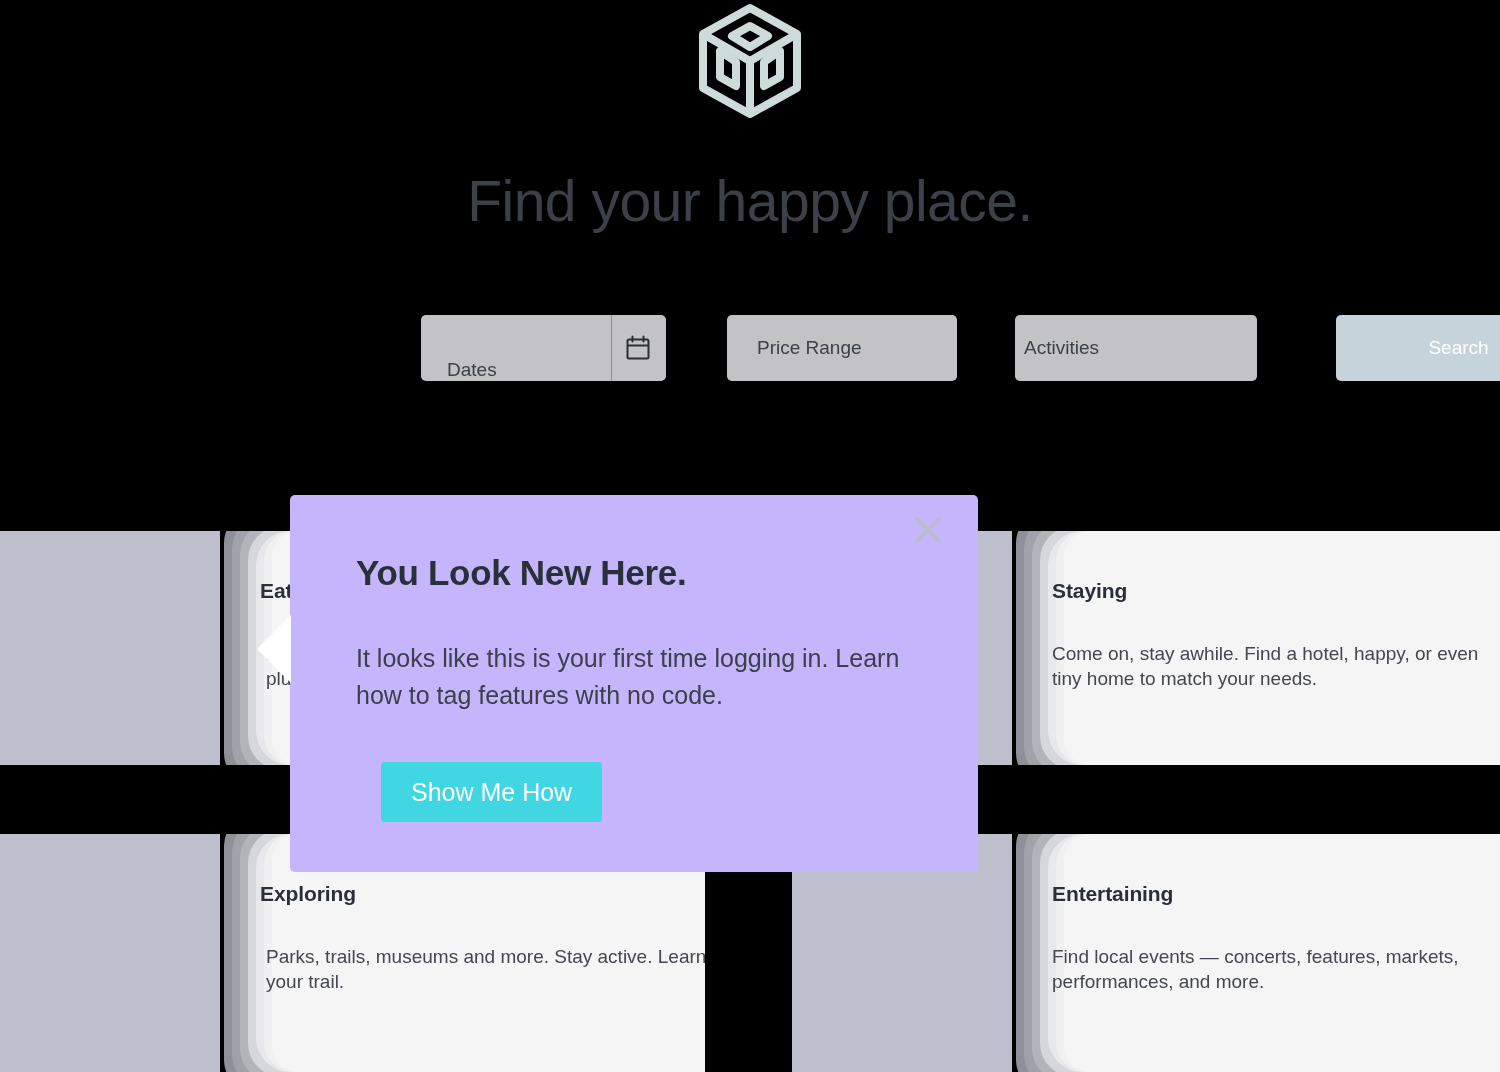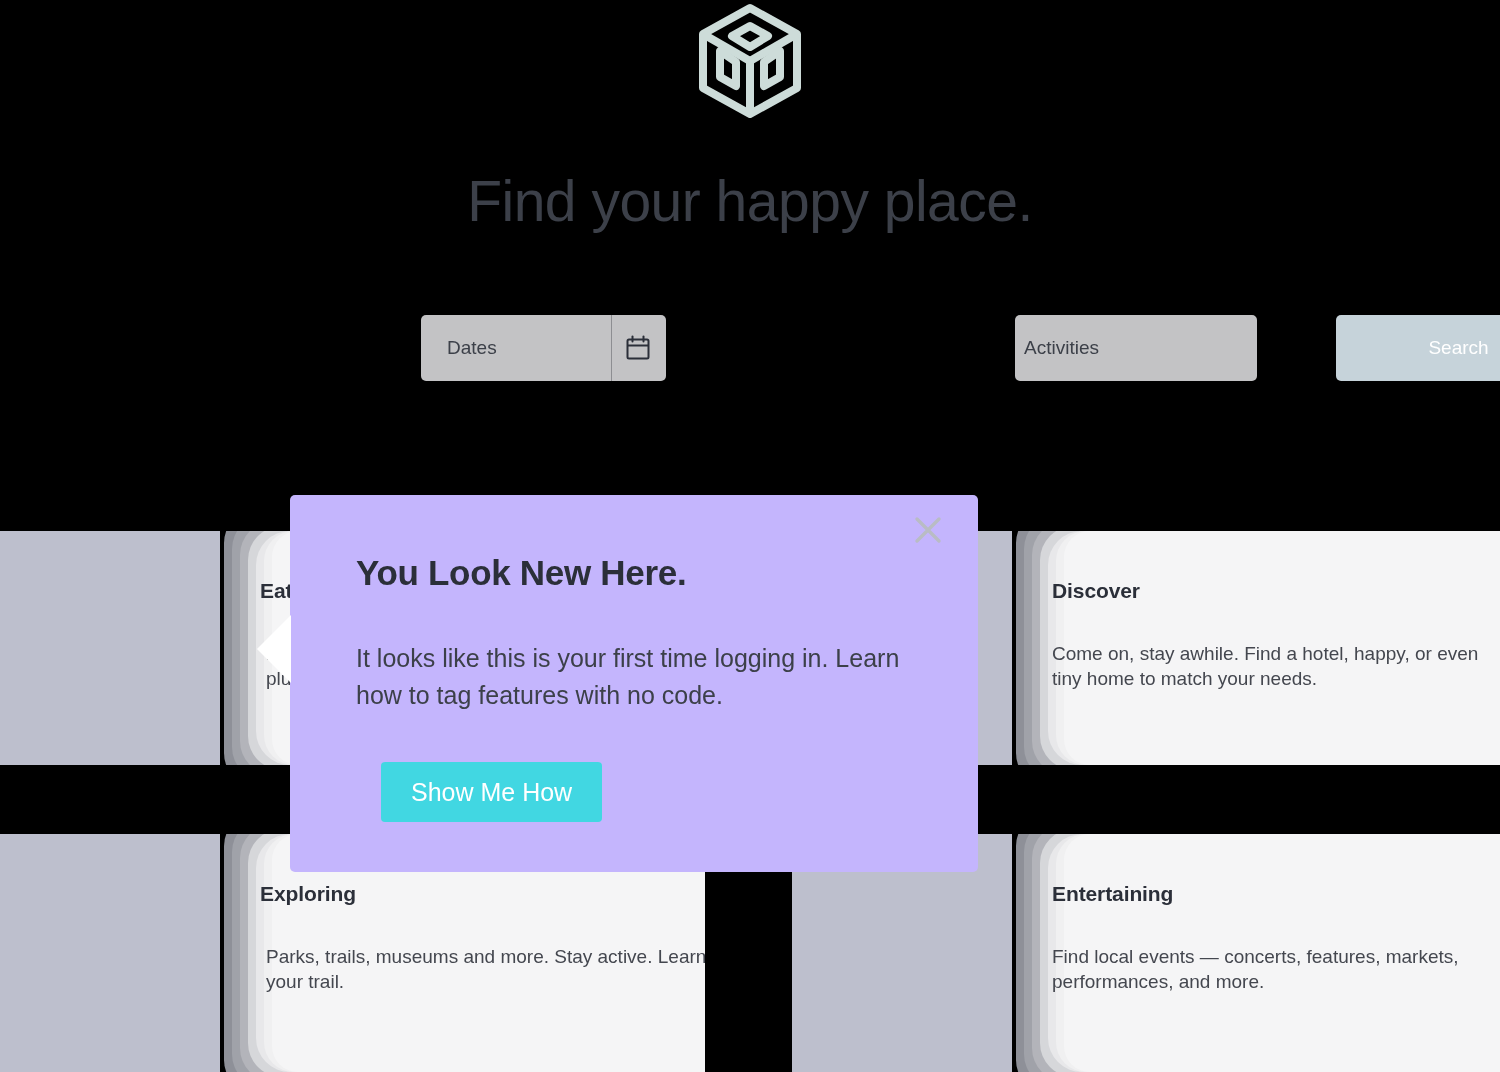--- a/index.html
+++ b/index.html
@@ -54,21 +54,21 @@
     top: 0;
     height: 66px;
     background: #c3c3c5;
     border-radius: 5px;
     display: flex;
     align-items: center;
     color: #3c4049;
     font-size: 19px;
   }
   .field-location { left: 4px;    width: 360px; padding-left: 18px; }
-  .field-dates    { left: 421px;  width: 245px; padding-left: 26px; }
+  .field-dates    { left: 421px;  width: 245px; padding-left: 26px; align-items: flex-end; }
   .field-price    { left: 727px;  width: 230px; padding-left: 30px; }
   .field-activities { left: 1015px; width: 242px; padding-left: 9px; }
   .field-search   {
     left: 1336px; width: 245px;
     background: #c6d3da;
     justify-content: center;
     padding-left: 0;
     color: #ffffff;
   }
   .field-search .field-label { color: #ffffff; }
@@ -280,20 +280,23 @@
       <span class="cal-icon">
         <svg width="28" height="28" viewBox="0 0 28 28" fill="none">
           <rect x="3.5" y="5.5" width="21" height="19" rx="1.5" stroke="#2b2f39" stroke-width="2" fill="none"></rect>
           <path d="M3.5 11.5 H24.5" stroke="#2b2f39" stroke-width="2"></path>
           <path d="M8.5 2.5 V7.5" stroke="#2b2f39" stroke-width="2" stroke-linecap="round"></path>
           <path d="M19.5 2.5 V7.5" stroke="#2b2f39" stroke-width="2" stroke-linecap="round"></path>
         </svg>
       </span>
     </div>
 
+    <div class="field field-price">
+      <span class="field-label">Price Range</span>
+    </div>
 
     <div class="field field-activities">
       <span class="field-label">Activities</span>
     </div>
 
     <div class="field field-search">
       <span class="field-label">Search</span>
     </div>
   </div>
 
@@ -319,21 +322,21 @@
 
       <div class="card card-right">
         <div class="shadow-layer sl1"></div>
         <div class="shadow-layer sl2"></div>
         <div class="shadow-layer sl3"></div>
         <div class="shadow-layer sl4"></div>
         <div class="shadow-layer sl5"></div>
         <div class="shadow-layer sl6"></div>
         <div class="card-face"></div>
         <div class="card-body">
-          <div class="card-title">Discover</div>
+          <div class="card-title">Staying</div>
           <div class="card-text">Come on, stay awhile. Find a hotel, happy, or even tiny home to match your needs.</div>
         </div>
       </div>
     </div>
 
     <div class="panel-row row-bottom">
       <div class="thumb thumb-left"></div>
       <div class="thumb thumb-mid"></div>
 
       <div class="card card-left">

